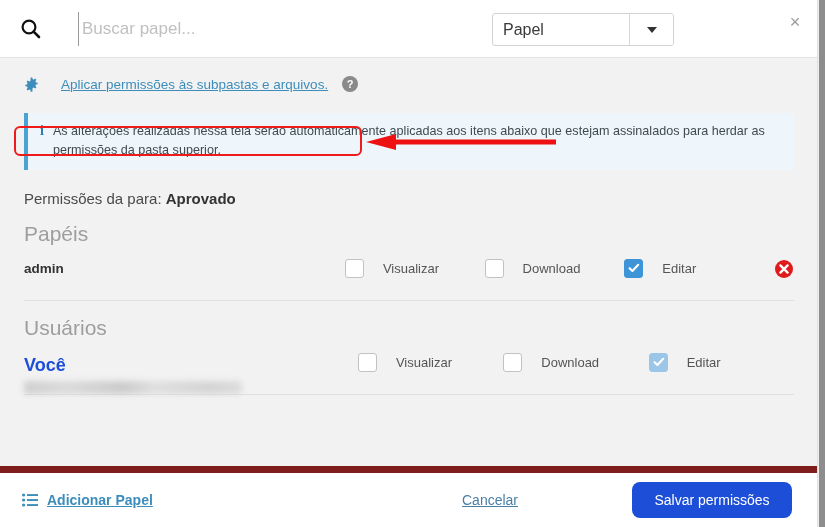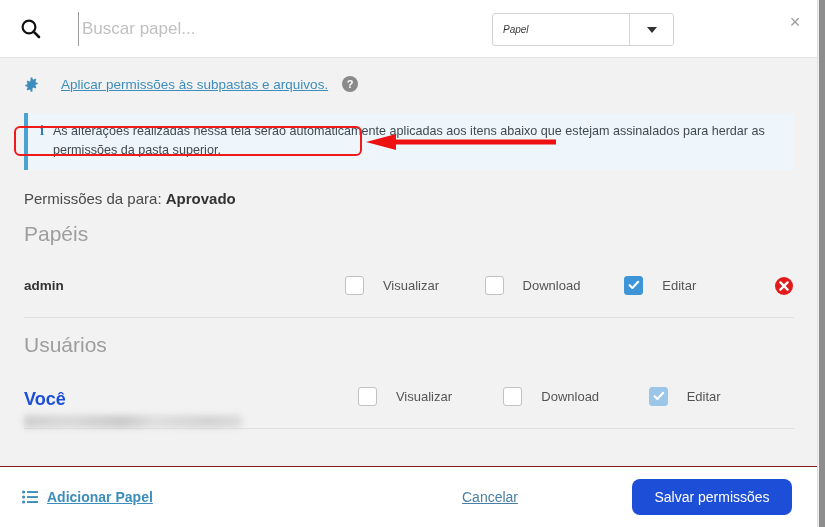--- a/index.html
+++ b/index.html
@@ -76,23 +76,22 @@
     border: 1px solid #d2d2d2;
     border-radius: 3px;
     background: #fff;
     overflow: hidden;
   }
   .type-select .value {
     flex: 1;
     display: flex;
     align-items: center;
     padding-left: 10px;
-    font-size: 10px;
+    font-size: 16px;
     color: #3b3b3b;
-    font-style: italic;
   }
   .type-select .caret-btn {
     width: 44px;
     border-left: 1px solid #d8d8d8;
     display: flex;
     align-items: center;
     justify-content: center;
     background: #fff;
   }
   .caret-tri {
@@ -209,21 +208,21 @@
     font-size: 21px;
     color: #9e9e9e;
     font-weight: normal;
   }
 
   .perm-row {
     position: relative;
     display: flex;
     align-items: flex-start;
     height: 44px;
-    margin-top: 28px;
+    margin-top: 11px;
     border-bottom: 1px solid #e0e0e0;
     width: 770px;
   }
   .perm-row.last { border-bottom: 1px solid #e0e0e0; }
 
   .row-name {
     width: 340px;
     padding-top: 4px;
   }
   .row-name .primary {
@@ -281,21 +280,21 @@
     margin-left: 10px;
   }
 
   
   .modal-footer {
     position: absolute;
     left: 0; bottom: 0;
     width: 818px;
     height: 61px;
     background: #ffffff;
-    border-top: 1px solid #7f1d1d;
+    border-top: 7px solid #7f1d1d;
     display: flex;
     align-items: center;
   }
   .add-role {
     position: absolute;
     left: 22px;
     display: inline-flex;
     align-items: center;
     gap: 9px;
     color: #3c8dbc;

